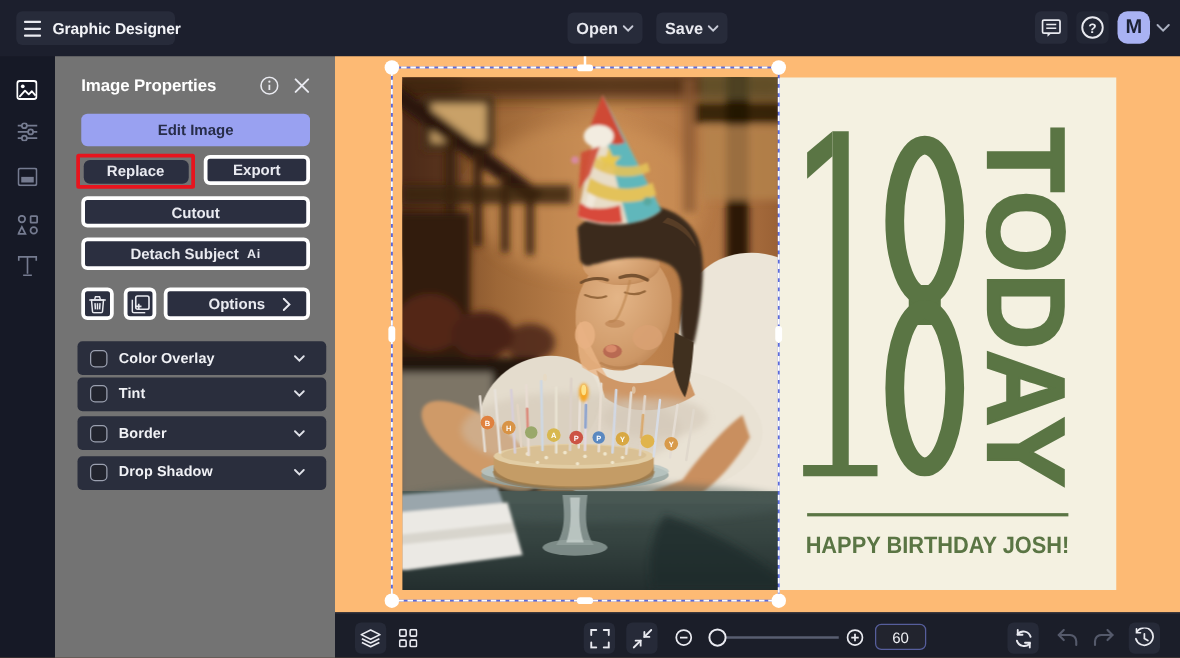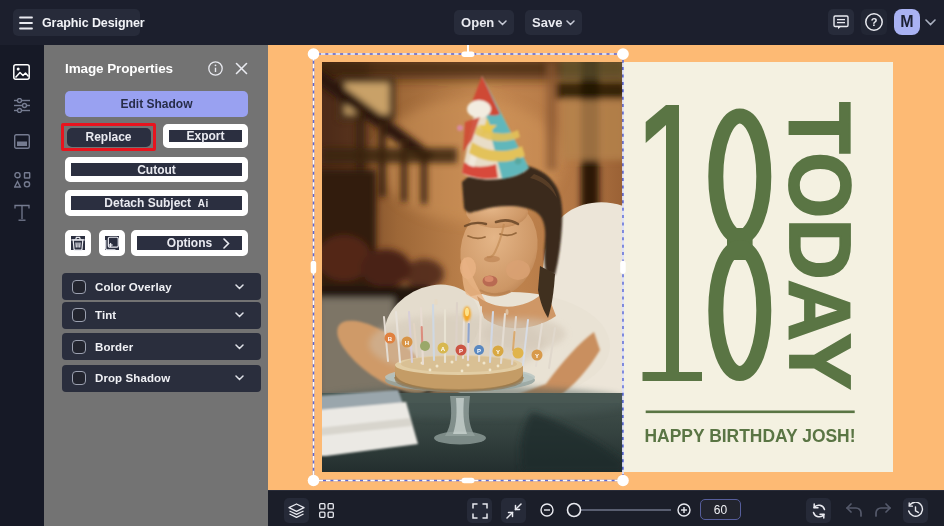--- a/index.html
+++ b/index.html
@@ -6,21 +6,21 @@
   html,body { width:944px; height:526px; overflow:hidden; background:#22242e;
     font-family:"Liberation Sans", sans-serif; }
   
   #topbar { position:absolute; left:0; top:0; width:944px; height:45px; background:#1c1f2d; }
   .chip { position:absolute; background:#272b3a; border-radius:5px; color:#e9eaf0;
     display:flex; align-items:center; justify-content:center; font-size:13px; }
   
   #sidebar { position:absolute; left:0; top:45px; width:44px; height:481px; background:#161926; }
   
   #panel { position:absolute; left:44px; top:45px; width:224px; height:481px; background:#737373; }
-  .pbtn { position:absolute; background:#2b2f40; border:6px solid #ffffff; border-radius:5px;
+  .pbtn { position:absolute; background:#2b2f40; border:3px solid #ffffff; border-radius:5px;
     color:#e9eaf0; display:flex; align-items:center; justify-content:center;
     font-size:12px; font-weight:bold; }
   .prow { position:absolute; left:18px; width:199px; height:27px; background:#2a2e3d;
     border-radius:4px; display:flex; align-items:center; color:#f0f1f5;
     font-size:11.5px; font-weight:bold; letter-spacing:0.1px; }
   .cbx { width:14px; height:14px; border:1.5px solid #9ba0b0; border-radius:4px;
     margin-left:10px; margin-right:9px; background:#22242e; }
   .chev { position:absolute; right:17px; top:50%; transform:translateY(-50%); }
   
   #canvas { position:absolute; left:268px; top:45px; width:676px; height:445px;
@@ -119,21 +119,21 @@
     <line x1="7.5" y1="6.7" x2="7.5" y2="11" stroke="#e9eaf0" stroke-width="1.4"></line>
     <circle cx="7.5" cy="4.3" r="0.9" fill="#e9eaf0"></circle>
   </svg>
   <svg width="13" height="13" viewBox="0 0 13 13" style="position:absolute; left:191px; top:17px;">
     <g stroke="#e9eaf0" stroke-width="1.6" stroke-linecap="round">
       <line x1="1.5" y1="1.5" x2="11.5" y2="11.5"></line>
       <line x1="11.5" y1="1.5" x2="1.5" y2="11.5"></line>
     </g>
   </svg>
 
-  <div class="pbtn" style="left:21px; top:46px; width:183px; height:26px; background:#99a1f1; border:none; color:#272d49;">Edit Shadow</div>
+  <div class="pbtn" style="left:21px; top:46px; width:183px; height:26px; background:#99a1f1; border:none; color:#272d49;">Edit Image</div>
 
   <div style="position:absolute; left:17px; top:78px; width:95px; height:28px; border:3.5px solid #e8141e; border-radius:2px;"></div>
   <div class="pbtn" style="left:22.5px; top:82.5px; width:84px; height:19.5px; border:none;">Replace</div>
   <div class="pbtn" style="left:119px; top:79px; width:85px; height:24px;">Export</div>
 
   <div class="pbtn" style="left:21px; top:112px; width:183px; height:25px;">Cutout</div>
   <div class="pbtn" style="left:21px; top:145px; width:183px; height:26px;">Detach Subject&nbsp;&nbsp;<span style="font-size:10px; font-weight:bold; letter-spacing:0.5px;">Ai</span></div>
 
   <div class="pbtn" style="left:21px; top:185px; width:26px; height:26px;">
     <svg width="14" height="15" viewBox="0 0 14 15">

